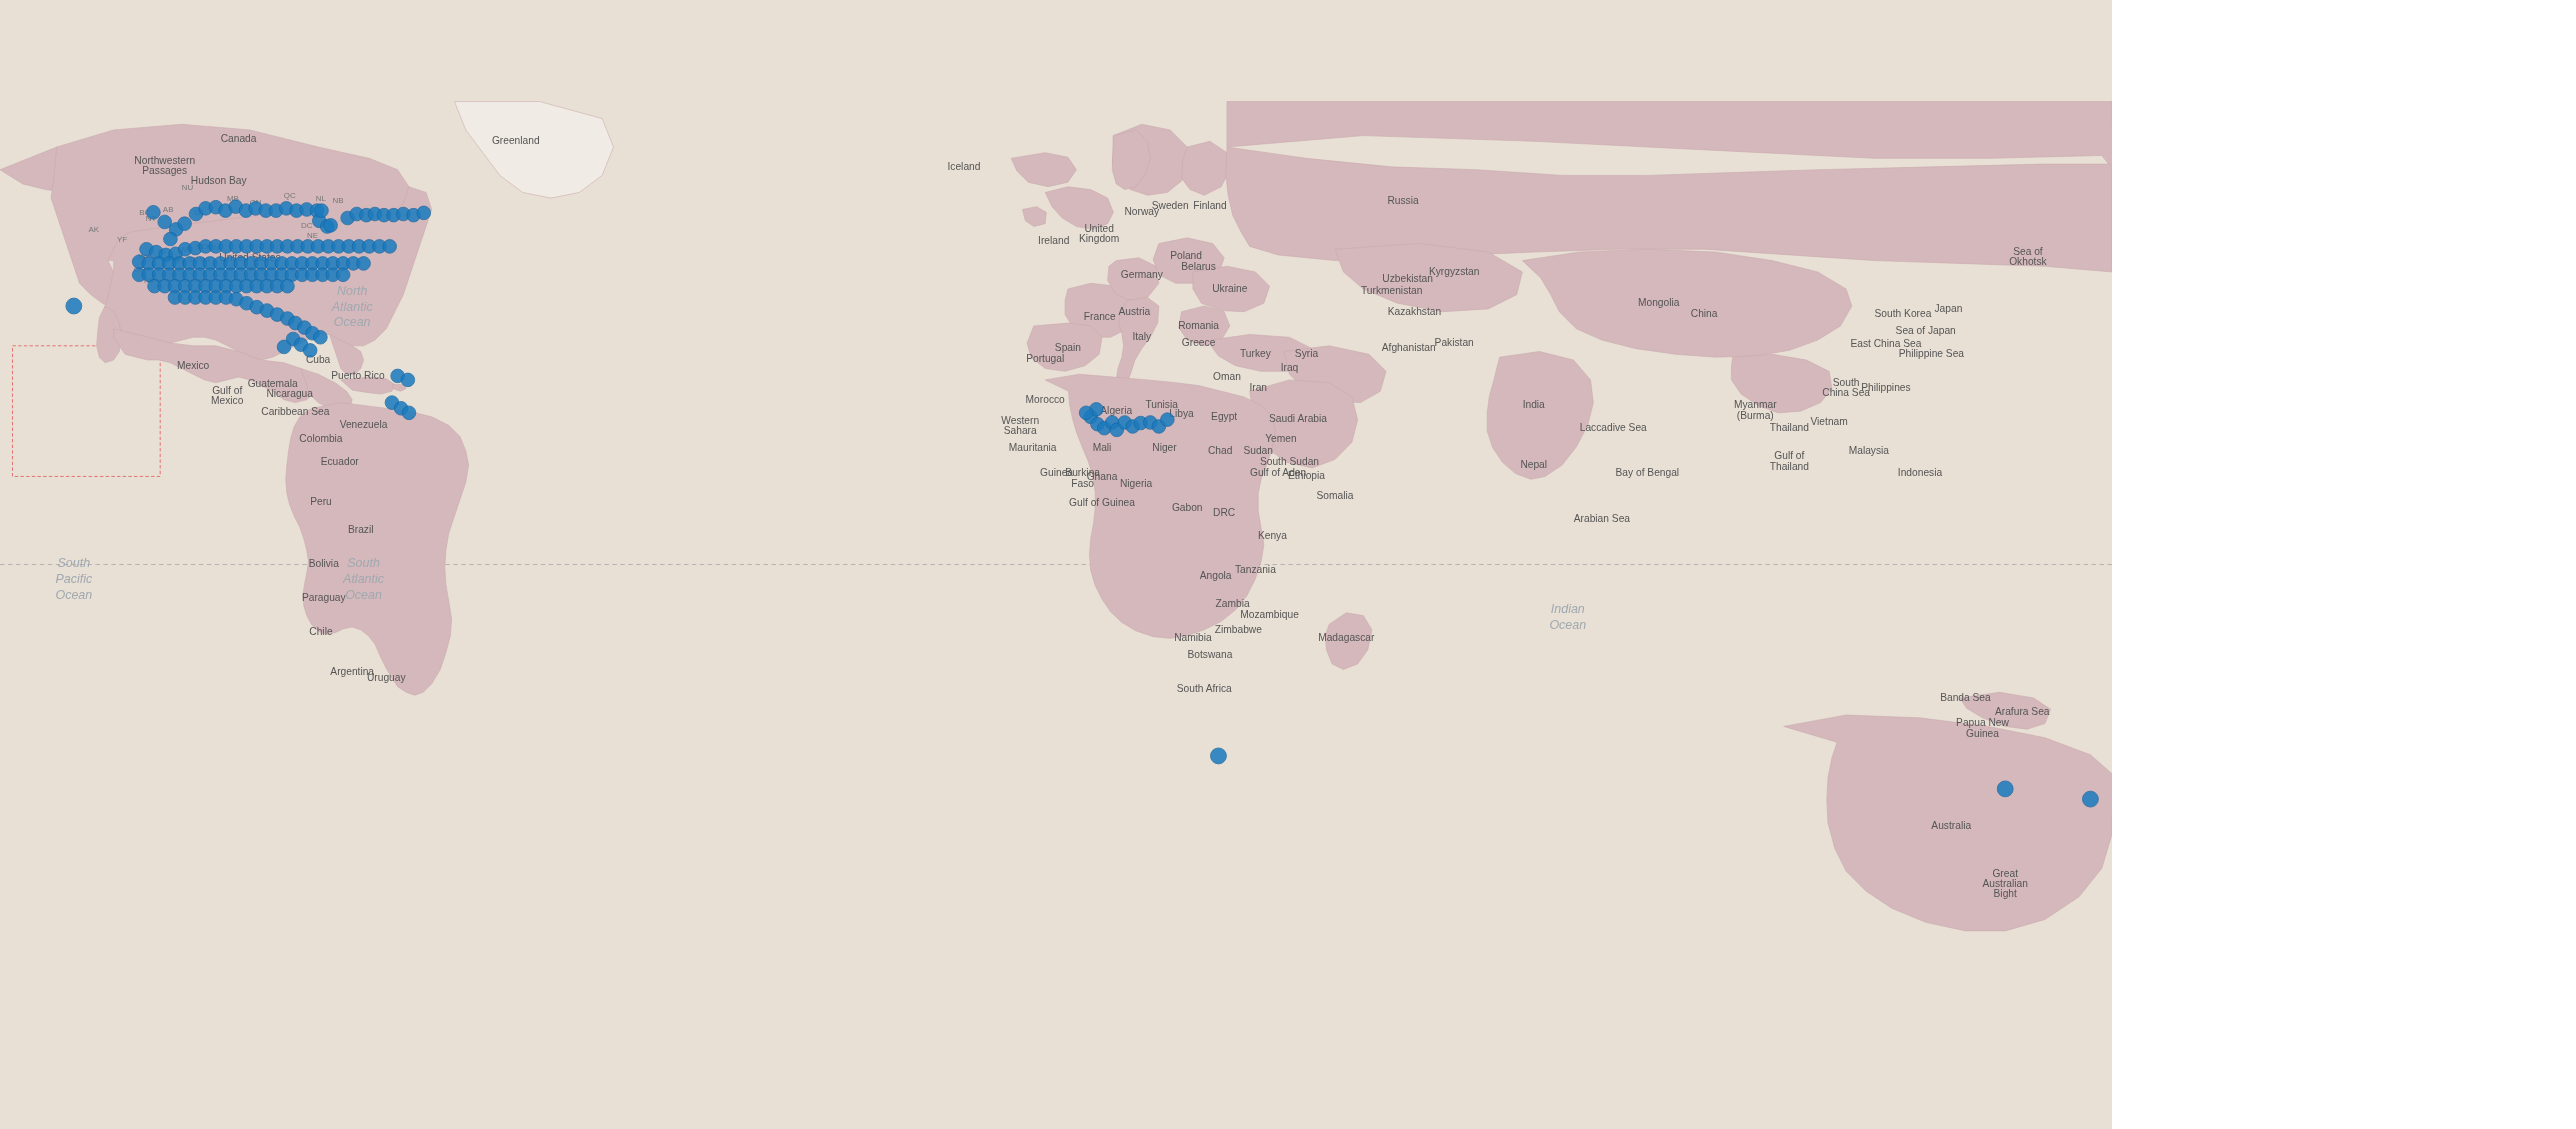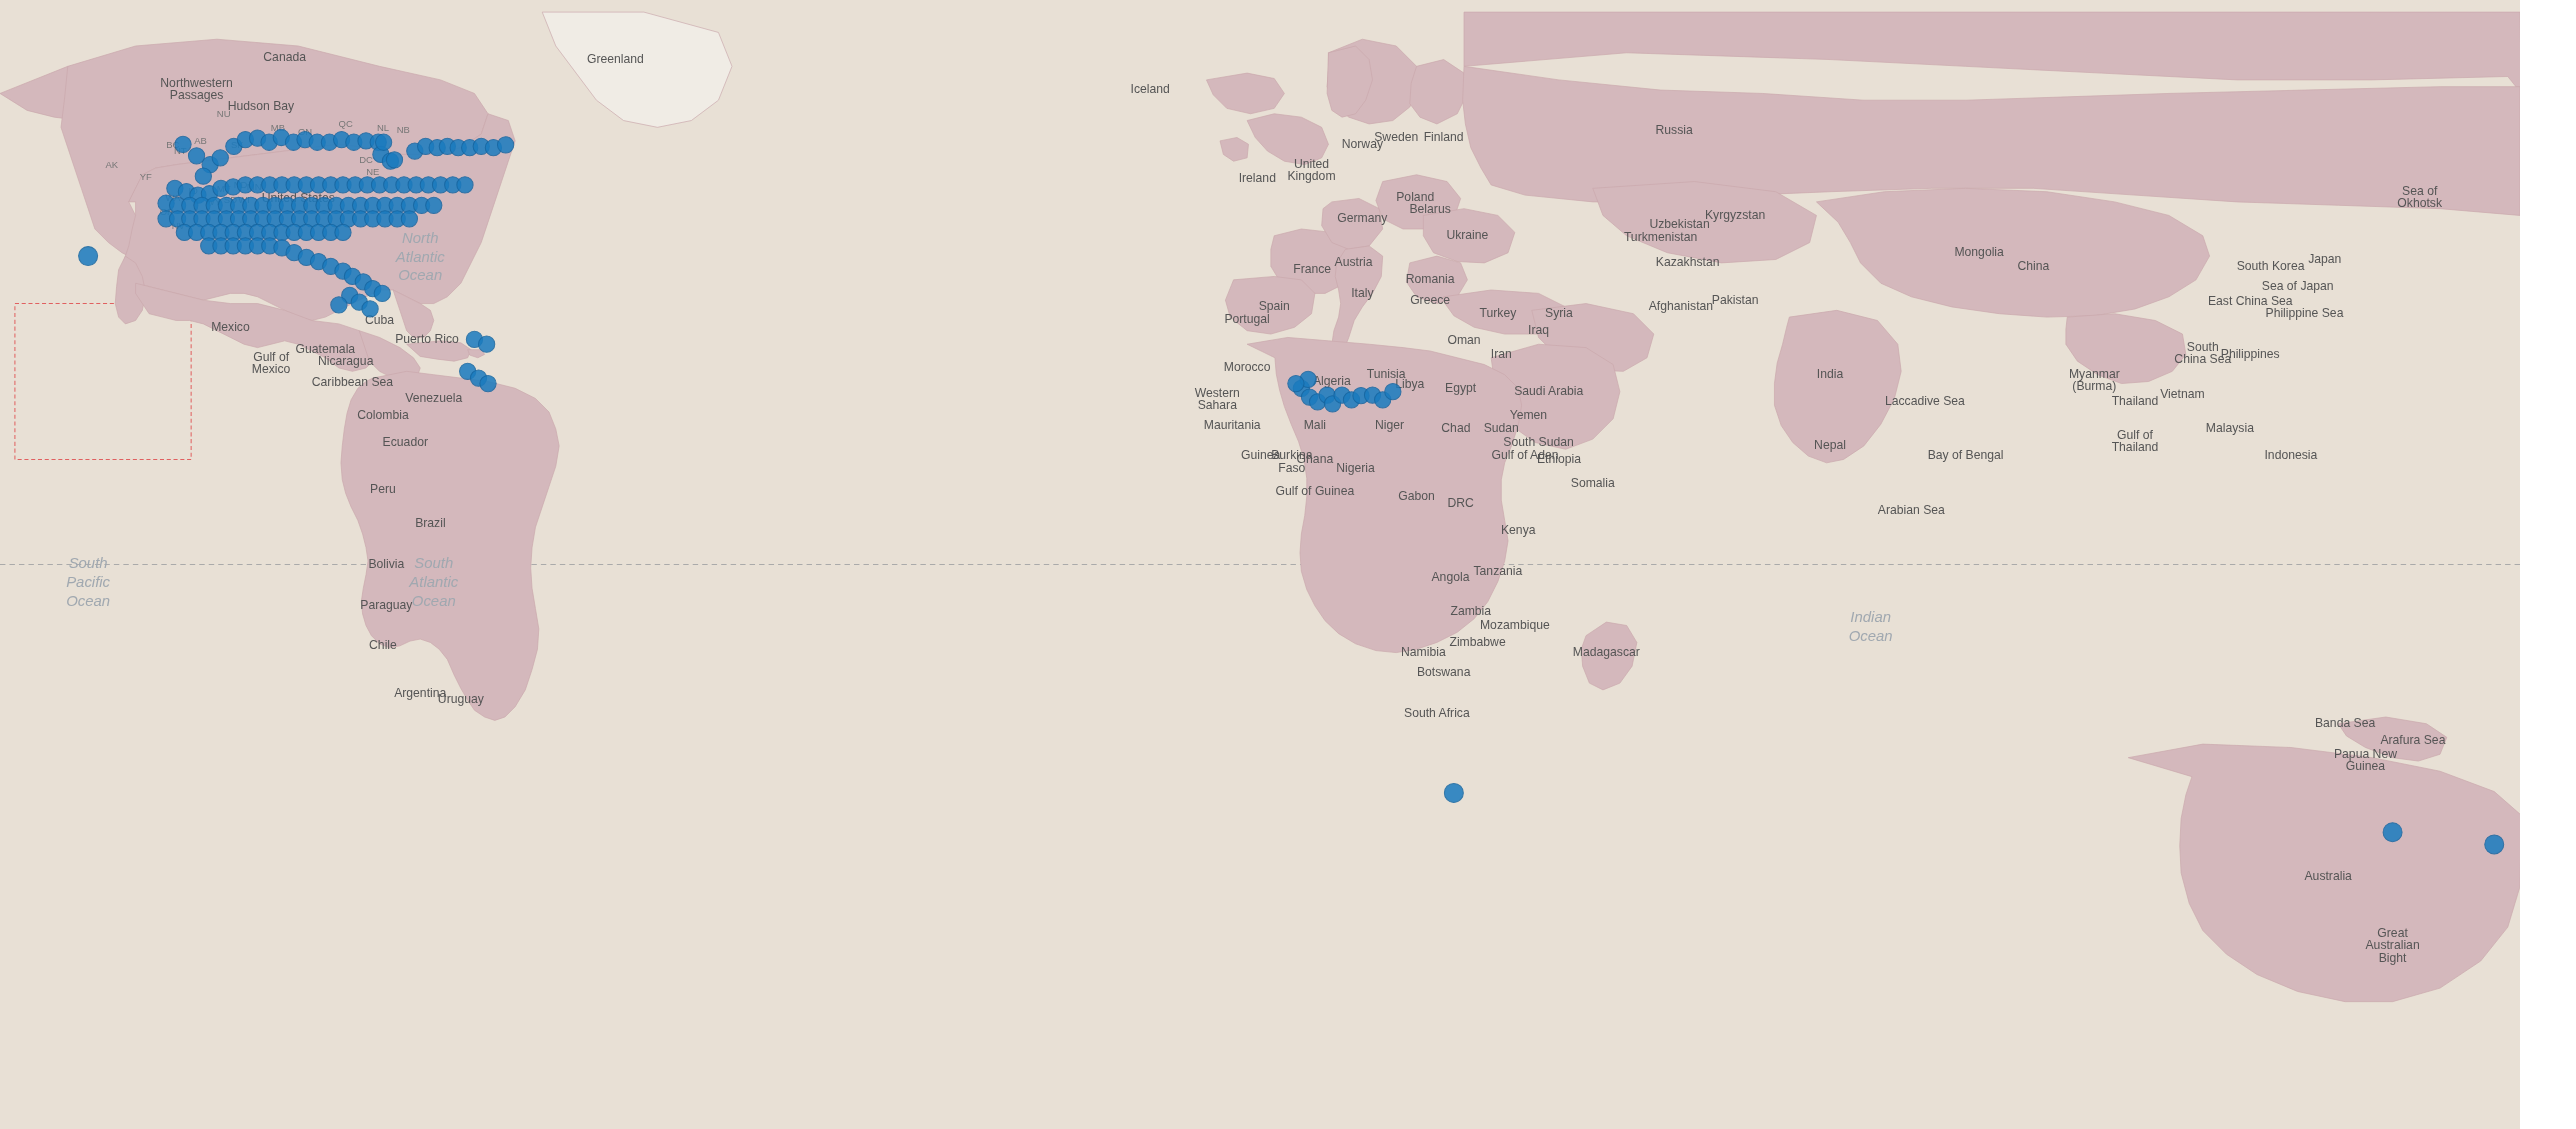--- a/index.html
+++ b/index.html
@@ -3,21 +3,21 @@
   <meta charset="utf-8">
   <style>
     * { margin: 0; padding: 0; box-sizing: border-box; }
     html, body {
       width: 100%;
       height: 100%;
       overflow: hidden;
       font-family: Arial, sans-serif;
     }
     #map-container {
-      width: 2520px;
+      width: 2112px;
       height: 1129px;
       position: relative;
       background-color: #e8e0d5;
       overflow: hidden;
       text-decoration: underline;
     }
     #map-svg {
       position: absolute;
       top: 0;
       left: 0;

